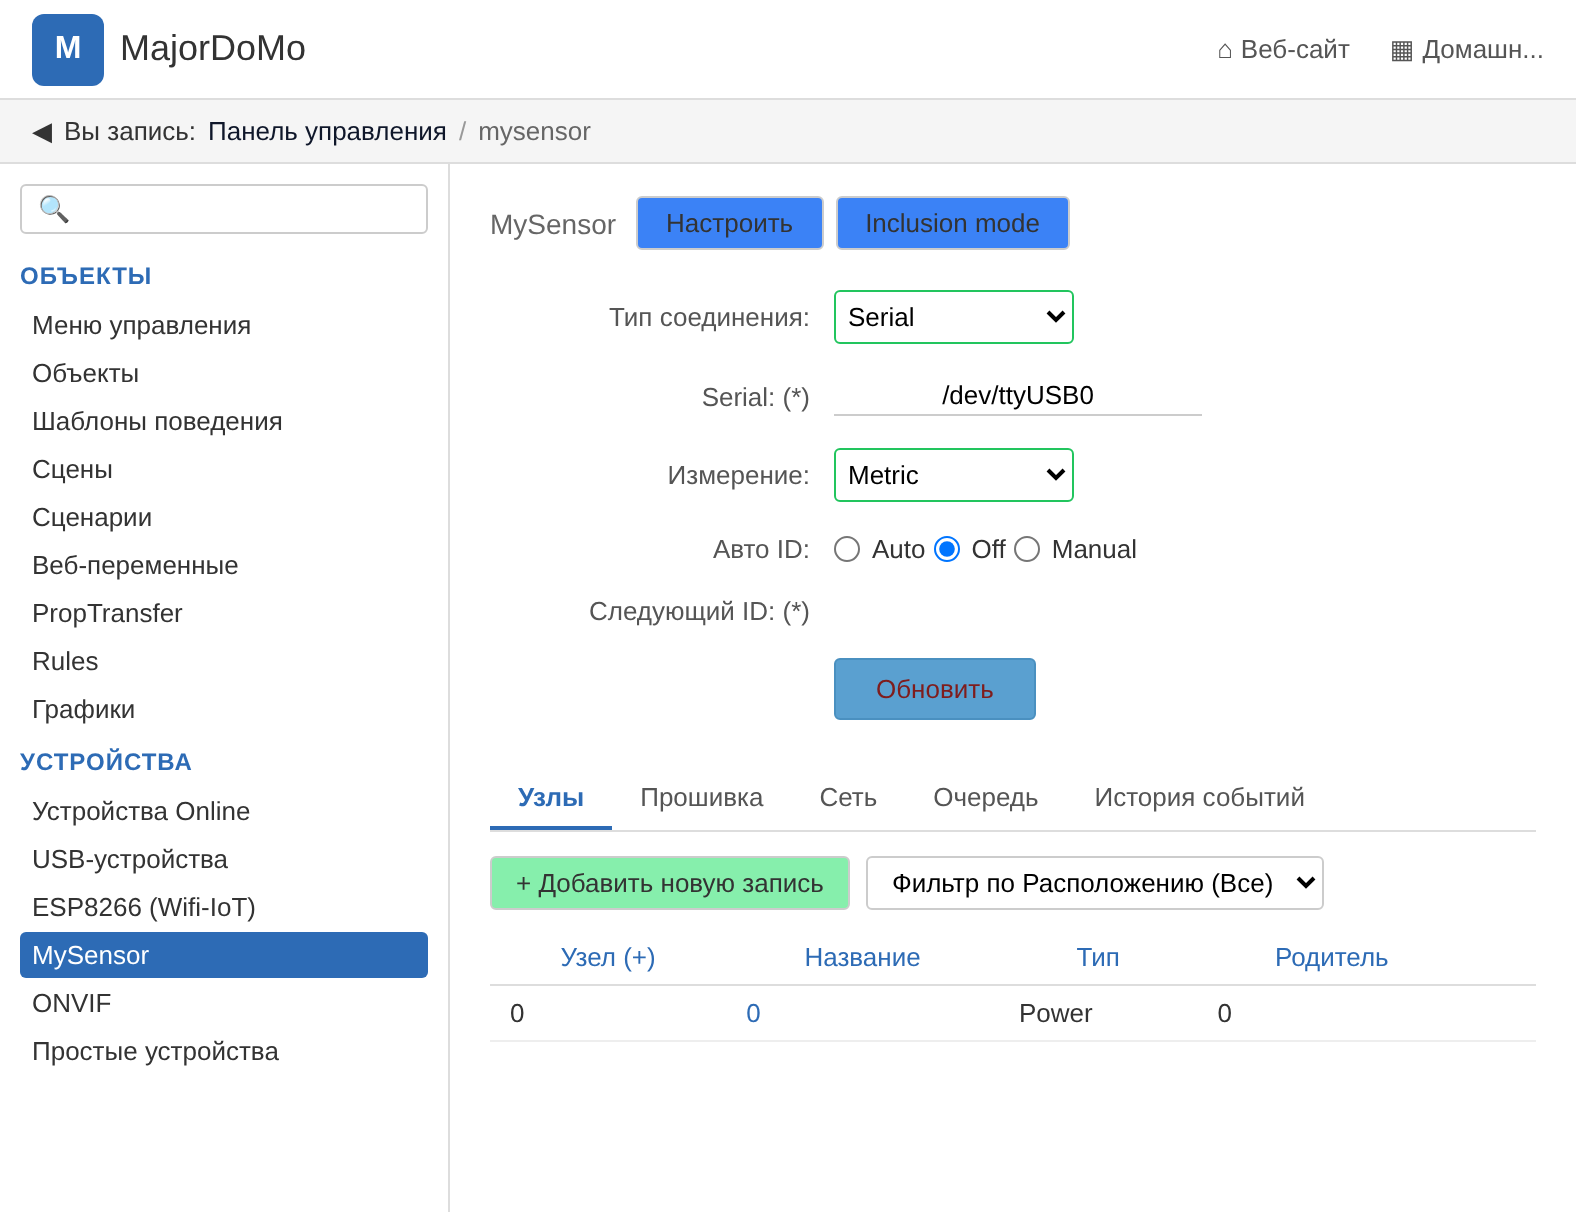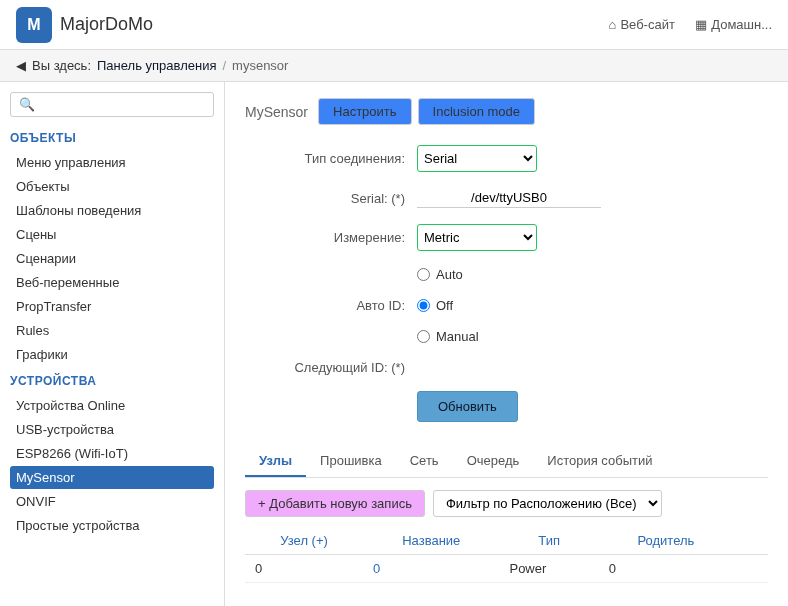--- a/index.html
+++ b/index.html
@@ -173,33 +173,33 @@
       border-bottom: 1px solid #ccc;
       outline: none;
       font-size: 13px;
       padding: 2px 4px;
       min-width: 140px;
       background: transparent;
       text-align: center;
     }
     .radio-group {
       display: flex;
-      flex-direction: column;
-      gap: 16px;
+      flex-direction: row;
+      gap: 4px;
     }
     .radio-item {
       display: flex;
       align-items: center;
       gap: 6px;
       font-size: 13px;
     }
 
     .btn-primary {
       background: #5aa0d0;
-      color: #0f172a;
+      color: #7f1d1d;
       border: 1px solid #4a90c0;
       border-radius: 3px;
       padding: 7px 20px;
       font-size: 13px;
       cursor: pointer;
     }
 
     
     .bottom-tabs {
       display: flex;
@@ -221,21 +221,21 @@
     }
 
     
     .table-toolbar {
       display: flex;
       align-items: center;
       gap: 8px;
       margin-bottom: 10px;
     }
     .btn-add {
-      background: #f0abfc;
+      background: #86efac;
       border: 1px solid #ccc;
       border-radius: 3px;
       padding: 5px 12px;
       font-size: 13px;
       cursor: pointer;
       color: #333;
     }
     .filter-select {
       font-size: 13px;
       padding: 4px 8px;
@@ -279,21 +279,21 @@
     </div>
     <div class="header-link">
       <span>▦</span>
       <span>Домашн...</span>
     </div>
   </div>
 </div>
 
 <div class="breadcrumb-bar">
   <span>◀</span>
-  <span>Вы здесь:</span>
+  <span>Вы запись:</span>
   <span class="breadcrumb-link">Панель управления</span>
   <span class="breadcrumb-sep">/</span>
   <span class="breadcrumb-current">mysensor</span>
 </div>
 
 <div class="main-layout">
 
   <div class="sidebar">
     <div class="search-box">
       <span class="search-icon-unicode">🔍</span>

